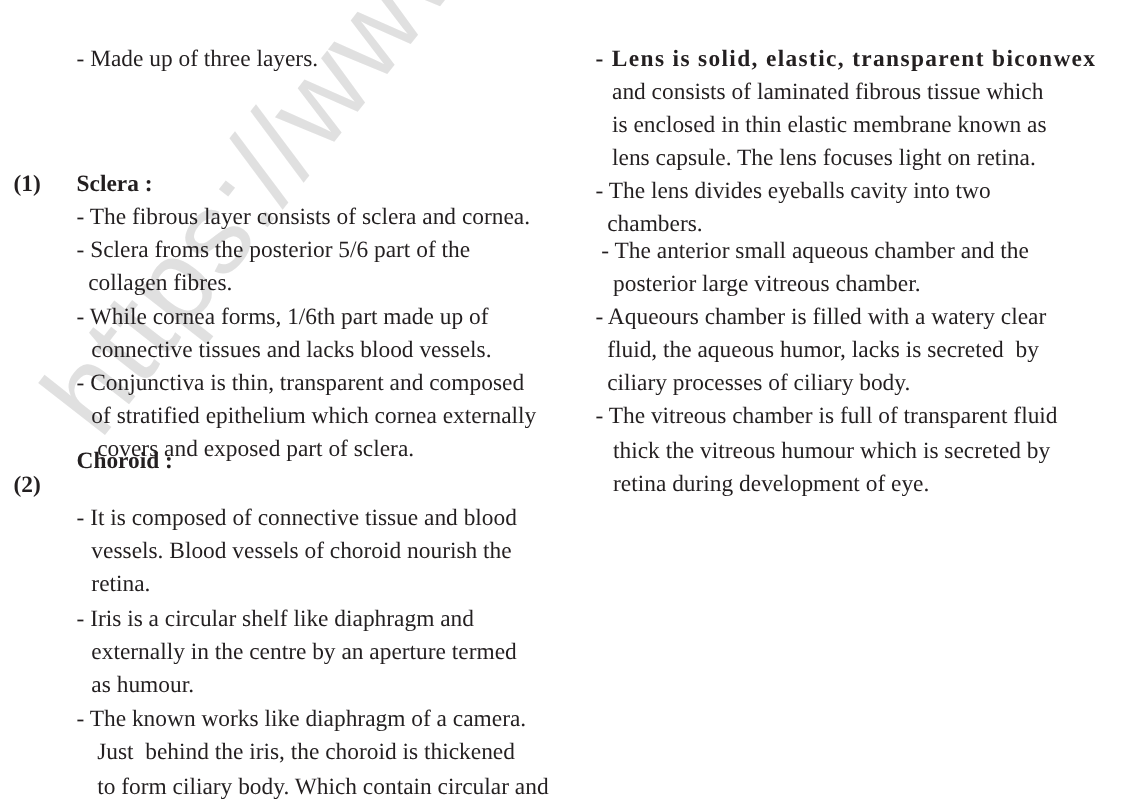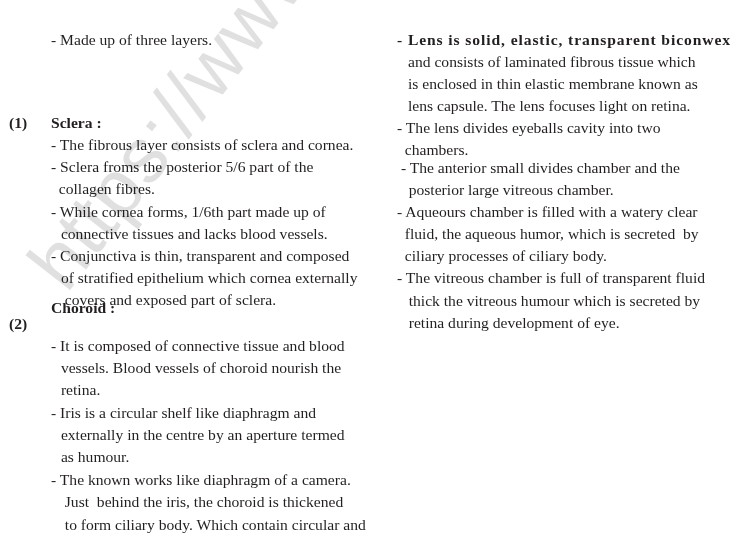--- a/index.html
+++ b/index.html
@@ -85,23 +85,23 @@
     </div>
   </div>
 
   <div>
     <div class="line bold lens-bold" style="left:397px; top:3px;">- Lens is solid, elastic, transparent biconwex</div>
     <div class="line" style="left:408px; top:25px;">and consists of laminated fibrous tissue which</div>
     <div class="line" style="left:408px; top:47px;">is enclosed in thin elastic membrane known as</div>
     <div class="line" style="left:408px; top:69px;">lens capsule. The lens focuses light on retina.</div>
     <div class="line" style="left:397px; top:91px;">- The lens divides eyeballs cavity into two</div>
     <div class="line" style="left:397px; top:113px;">  chambers.</div>
-    <div class="line" style="left:397px; top:131px;"> - The anterior small divides chamber and the</div>
+    <div class="line" style="left:397px; top:131px;"> - The anterior small aqueous chamber and the</div>
     <div class="line" style="left:397px; top:153px;">   posterior large vitreous chamber.</div>
     <div class="line" style="left:397px; top:175px;">- Aqueours chamber is filled with a watery clear</div>
-    <div class="line" style="left:397px; top:197px;">  fluid, the aqueous humor, which is secreted  by</div>
+    <div class="line" style="left:397px; top:197px;">  fluid, the aqueous humor, lacks is secreted  by</div>
     <div class="line" style="left:397px; top:219px;">  ciliary processes of ciliary body.</div>
     <div class="line" style="left:397px; top:241px;">- The vitreous chamber is full of transparent fluid</div>
     <div class="line" style="left:397px; top:264px;">   thick the vitreous humour which is secreted by</div>
     <div class="line" style="left:397px; top:286px;">   retina during development of eye.</div>
   </div>
 
 </div>
 
 </body></html>

